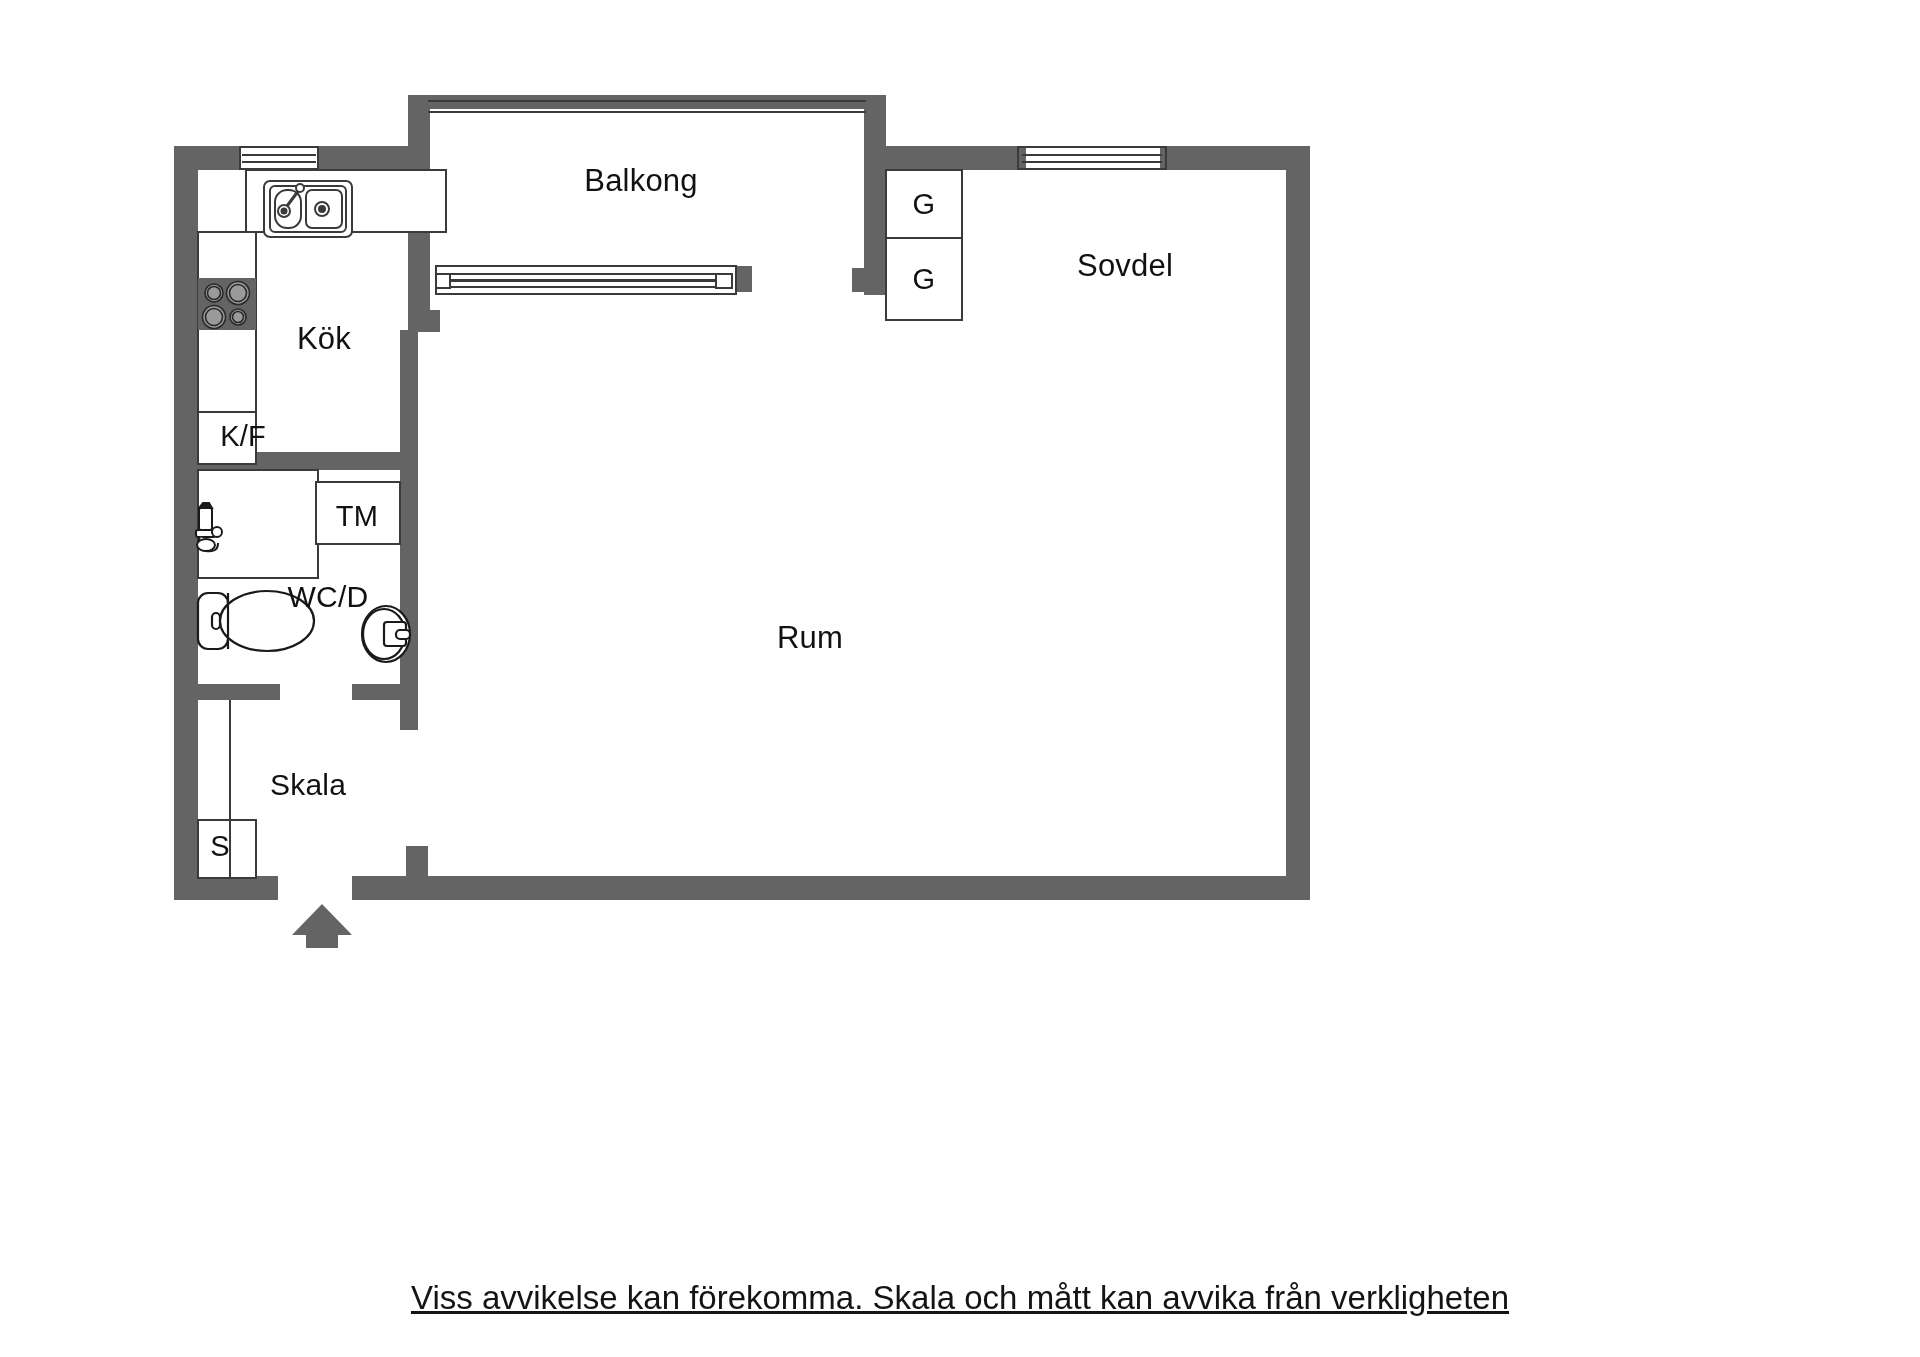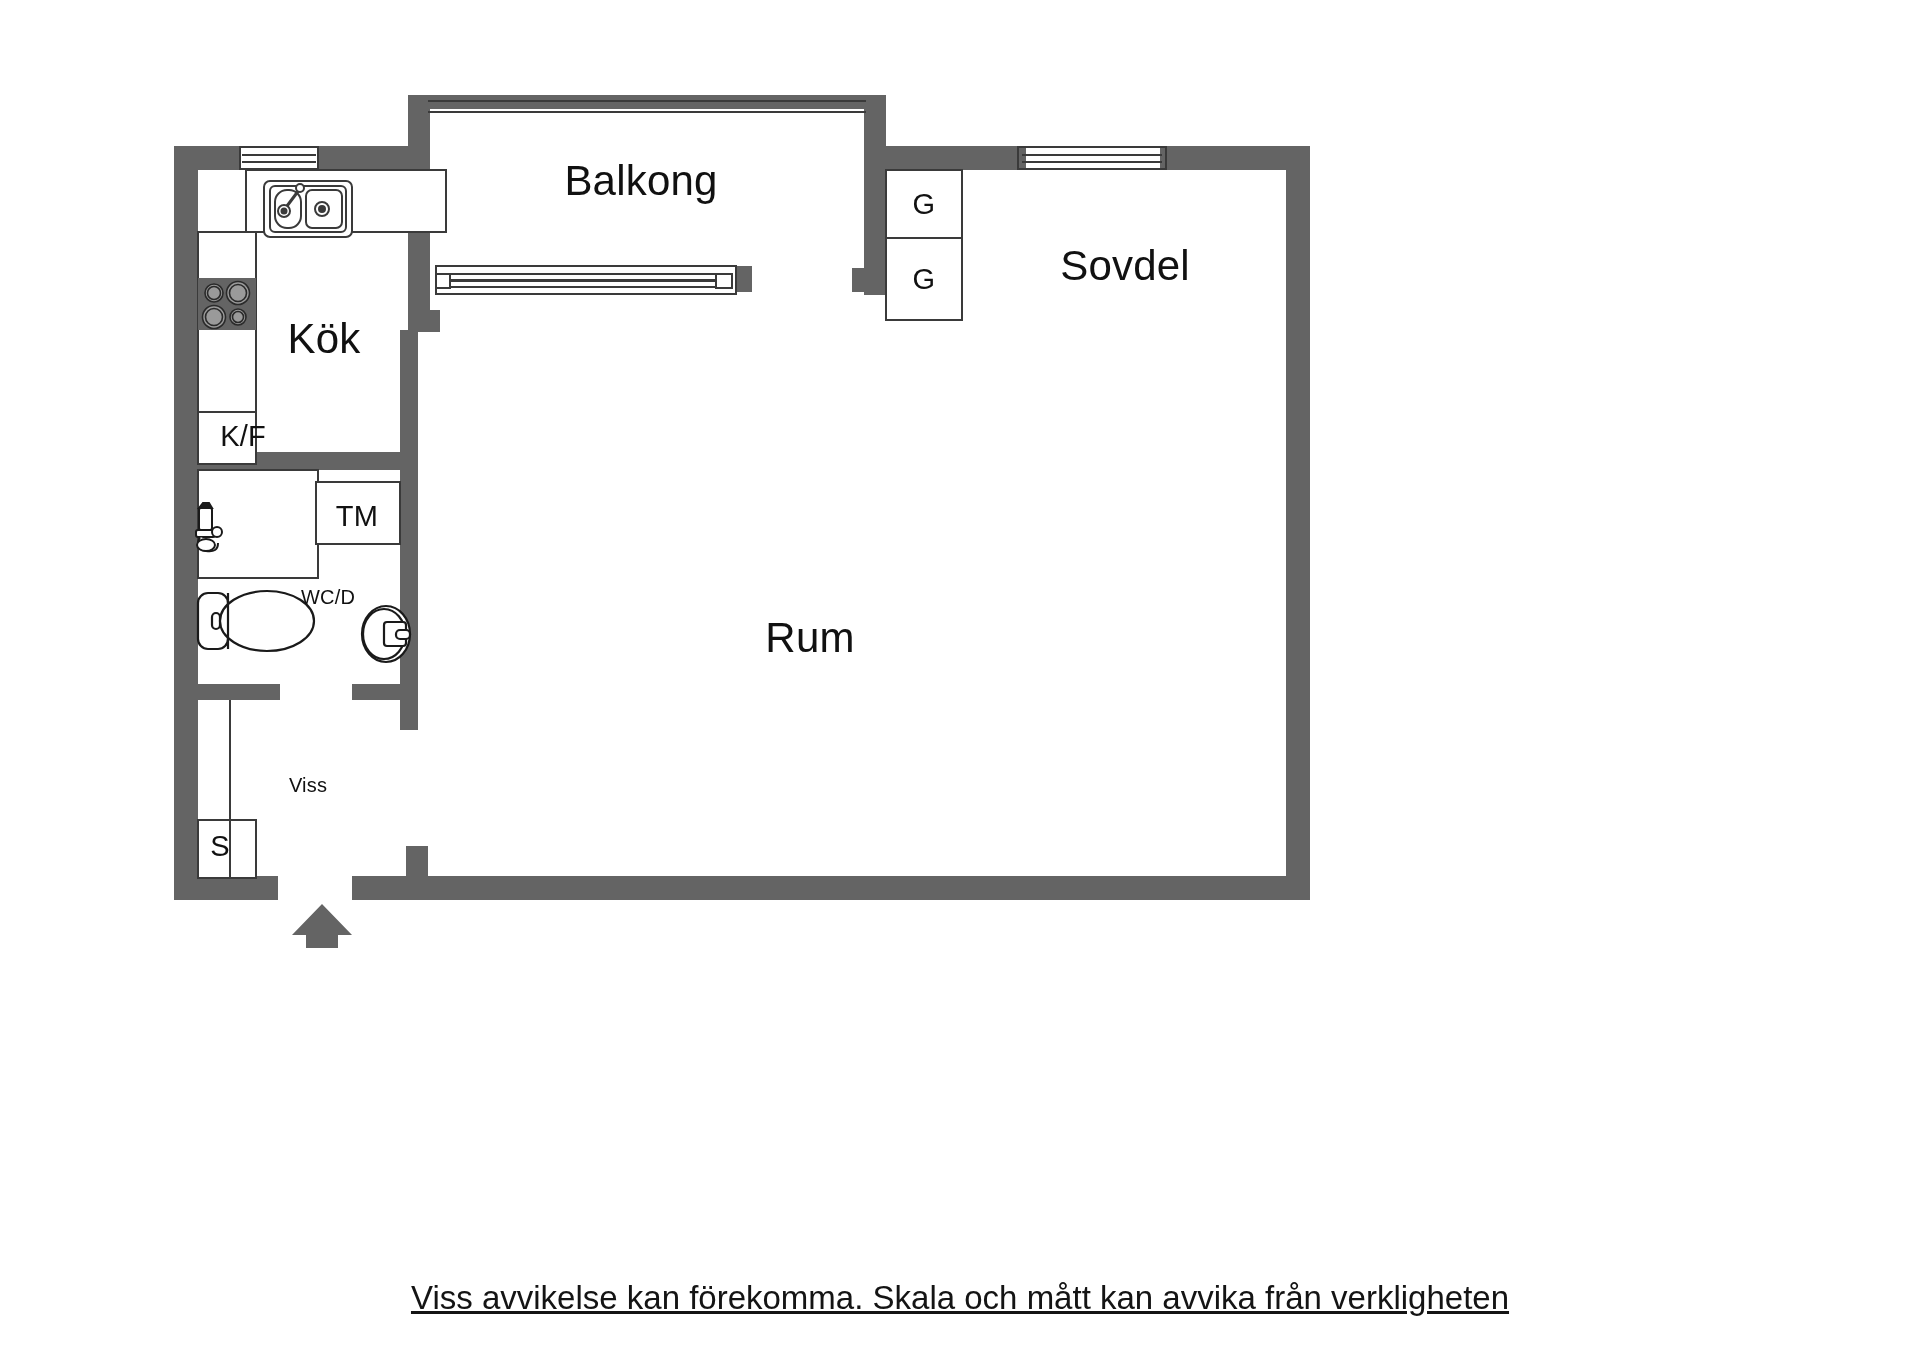--- a/index.html
+++ b/index.html
@@ -27,22 +27,22 @@
     height: 1357px;
   }
   .room-label {
     position: absolute;
     font-family: "Liberation Sans", sans-serif;
     color: #111111;
     white-space: nowrap;
     transform: translate(-50%, -50%);
     letter-spacing: 0.2px;
   }
-  .lbl-lg { font-size: 42px; }
-  .lbl-md { font-size: 20px; text-align: center; }
+  .lbl-lg { font-size: 31px; }
+  .lbl-md { font-size: 30px; text-align: center; }
   .lbl-sm { font-size: 29px; }
   #disclaimer {
     position: absolute;
     left: 960px;
     top: 1298px;
     transform: translate(-50%, -50%);
     font-family: "Liberation Sans", sans-serif;
     font-size: 33px;
     color: #141414;
     white-space: nowrap;
@@ -210,21 +210,21 @@
   <div class="room-label lbl-lg" style="left:641px; top:181px;">Balkong</div>
 
   <div class="room-label lbl-lg" style="left:324px; top:339px;">Kök</div>
 
   <div class="room-label lbl-lg" style="left:1105px; top:266px;margin-left:20px;">Sovdel</div>
 
   <div class="room-label lbl-lg" style="left:810px; top:638px;">Rum</div>
 
   <div class="room-label lbl-md" style="left:328px; top:597px;">WC/D</div>
 
-  <div class="room-label lbl-md" style="left:308px; top:785px;">Viss</div>
+  <div class="room-label lbl-md" style="left:308px; top:785px;">Skala</div>
 
   <div class="room-label lbl-sm" style="left:243px; top:436px;">K/F</div>
 
   <div class="room-label lbl-sm" style="left:357px; top:516px;">TM</div>
 
   <div class="room-label lbl-sm" style="left:924px; top:204px;">G</div>
 
   <div class="room-label lbl-sm" style="left:924px; top:279px;">G</div>
 
   <div class="room-label lbl-sm" style="left:220px; top:846px;">S</div>

